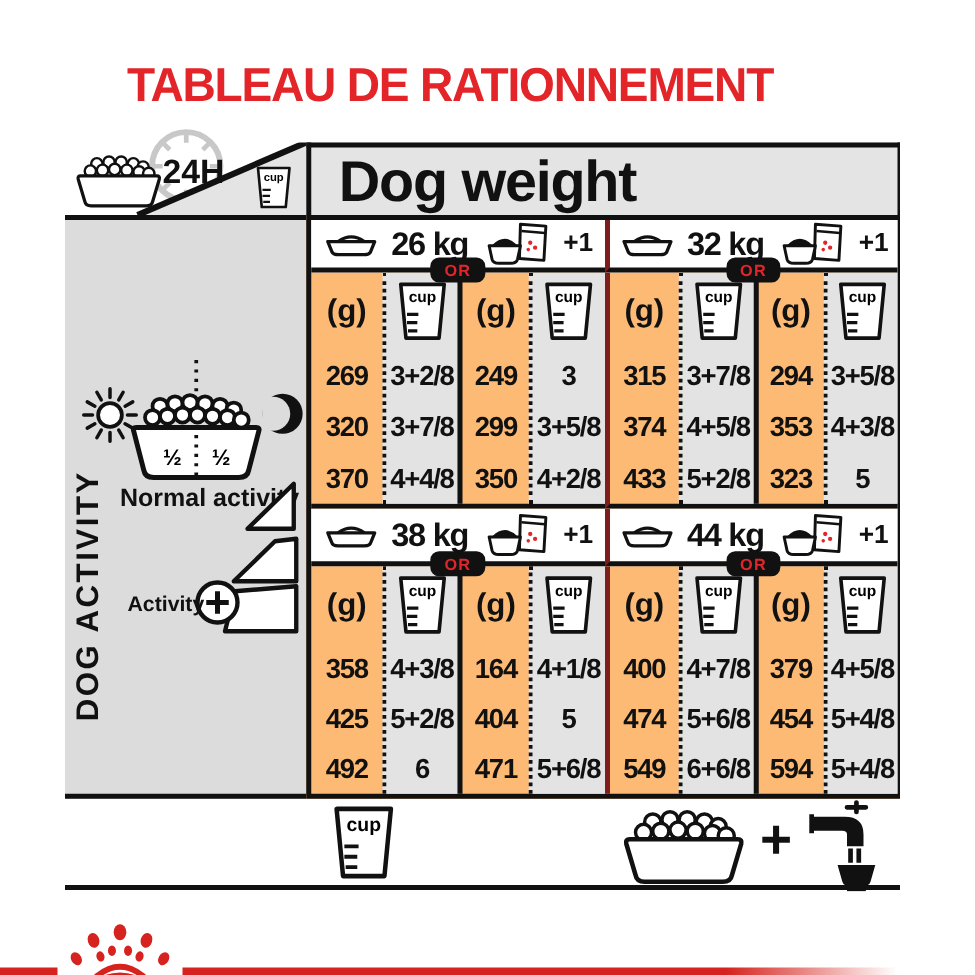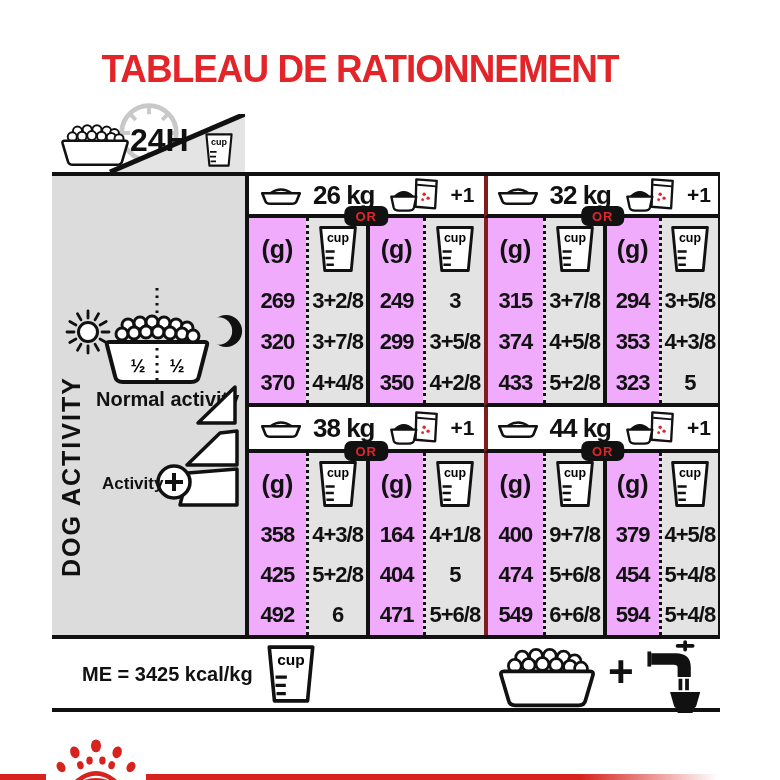--- a/index.html
+++ b/index.html
@@ -7,29 +7,29 @@
   .page{position:relative;width:720px;height:780px;background:#fff;overflow:hidden;margin-top:24px;}
 
   .title{position:absolute;top:24px;left:0;width:100%;text-align:center;
          font-size:38px;font-weight:700;color:#e32428;letter-spacing:-1px;transform:scaleX(.97);}
 
   
   .corner{position:absolute;left:52px;top:90px;width:193px;height:58px;overflow:visible;}
   .clock{position:absolute;left:64px;top:-14px;width:66px;height:66px;z-index:0;}
   .diag{position:absolute;left:0;top:0;width:193px;height:58px;z-index:1;}
   .corner-bowl{position:absolute;left:4px;top:6px;width:78px;height:48px;z-index:2;}
-  .h24{position:absolute;left:78px;top:8px;font-size:32px;font-weight:700;z-index:3;}
+  .h24{position:absolute;left:78px;top:8px;font-size:27px;font-weight:700;z-index:3;}
 
   .dogweight{position:absolute;left:245px;top:90px;width:477px;height:58px;background:#e4e4e4;
              border:4px solid #111;border-bottom:none;box-sizing:border-box;display:flex;align-items:center;
              font-size:46px;font-weight:700;padding-left:22px;letter-spacing:-1px;}
 
   
   .rtable{position:absolute;left:245px;top:148px;width:477px;height:467px;border:4px solid #111;
-          box-sizing:border-box;background:#f0abfc;display:grid;
+          box-sizing:border-box;background:#fdba74;display:grid;
           grid-template-columns:1fr 1fr;grid-template-rows:42px 189px 46px 182px;}
   .wheader{position:relative;display:flex;align-items:center;justify-content:center;gap:9px;
            box-sizing:border-box;border-bottom:4px solid #111;background:#fff;z-index:2;}
   .right{border-left:4px solid #7f1d1d;}
   .bb{border-bottom:4px solid #111;}
   .wtext{font-size:26px;font-weight:700;letter-spacing:-1px;}
   .plus1{font-size:21px;font-weight:700;}
   .dish-ic{width:46px;height:21px;}
   .pouch-ic{width:56px;height:36px;margin-left:2px;}
   .or-badge{position:absolute;left:50%;bottom:-12px;transform:translateX(-50%);
@@ -132,20 +132,23 @@
       <polygon points="58,58 193,0 193,58" fill="#e4e4e4"></polygon>
       <line x1="58" y1="58" x2="193" y2="0" stroke="#111" stroke-width="5"></line>
       <use href="#sym-cup" x="152" y="18" width="30" height="36"></use>
     </svg>
     <svg class="corner-bowl" viewBox="0 0 120 74">
       <use href="#sym-kibblebowl" width="120" height="74"></use>
     </svg>
     <span class="h24">24H</span>
   </div>
 
+  <div class="dogweight">
+    <span>Dog weight</span>
+  </div>
 
   <div class="sidebar">
     <svg class="sun" viewBox="0 0 56 56">
       <circle cx="28" cy="28" r="9.5" fill="#fff" stroke="#111" stroke-width="3"></circle>
       <path d="M42,28 L49,28 M40,35 L46.2,38.5 M35,40.1 L38.5,46.2 M28,42 L28,49 M21,40.1 L17.5,46.2
                M15.9,35 L9.8,38.5 M14,28 L7,28 M15.9,21 L9.8,17.5 M21,15.9 L17.5,9.8 M28,14 L28,7
                M35,15.9 L38.5,9.8 M40.1,21 L46.2,17.5" stroke="#111" stroke-width="2.8" stroke-linecap="round"></path>
     </svg>
     <svg class="halfbowl" viewBox="0 0 114 102">
       <path d="M9,56 L105,56 Q108,56 107,59 L99,90 Q98,96 91,96 L23,96 Q16,96 15,90 L7,59 Q6,56 9,56 Z" fill="#fff" stroke="#111" stroke-width="4" stroke-linejoin="round"></path>
@@ -365,21 +368,21 @@
         <div class="cval">400</div>
         <div class="cval">474</div>
         <div class="cval">549</div>
       </div>
       <div class="col cup-col">
         <div class="chead">
             <svg class="cup-ic" viewBox="0 0 50 58">
               <use href="#sym-cup"></use>
             </svg>
           </div>
-        <div class="cval">9+7/8</div>
+        <div class="cval">4+7/8</div>
         <div class="cval">5+6/8</div>
         <div class="cval">6+6/8</div>
       </div>
       <div class="col g2">
         <div class="chead">
             <span class="gtext">(g)</span>
           </div>
         <div class="cval">379</div>
         <div class="cval">454</div>
         <div class="cval">594</div>
@@ -391,21 +394,20 @@
             </svg>
           </div>
         <div class="cval">4+5/8</div>
         <div class="cval">5+4/8</div>
         <div class="cval">5+4/8</div>
       </div>
     </div>
   </div>
 
   <div class="footer">
-    <div class="me-label">ME = 3425 kcal/kg</div>
     <svg class="foot-cup" viewBox="0 0 50 58">
         <use href="#sym-cup"></use>
       </svg>
     <svg class="foot-bowl" viewBox="0 0 120 74">
         <use href="#sym-kibblebowl"></use>
       </svg>
     <div class="foot-plus">+</div>
     <svg class="faucet" viewBox="0 0 70 78">
       <path d="M50,3 v8 M42,7 h16" stroke="#111" stroke-width="4" stroke-linecap="round"></path>
       <path d="M14,15 L40,15 Q56,15 56,30 L56,40 L42,40 L42,30 Q42,27 38,27 L14,27 Z" fill="#111"></path>

